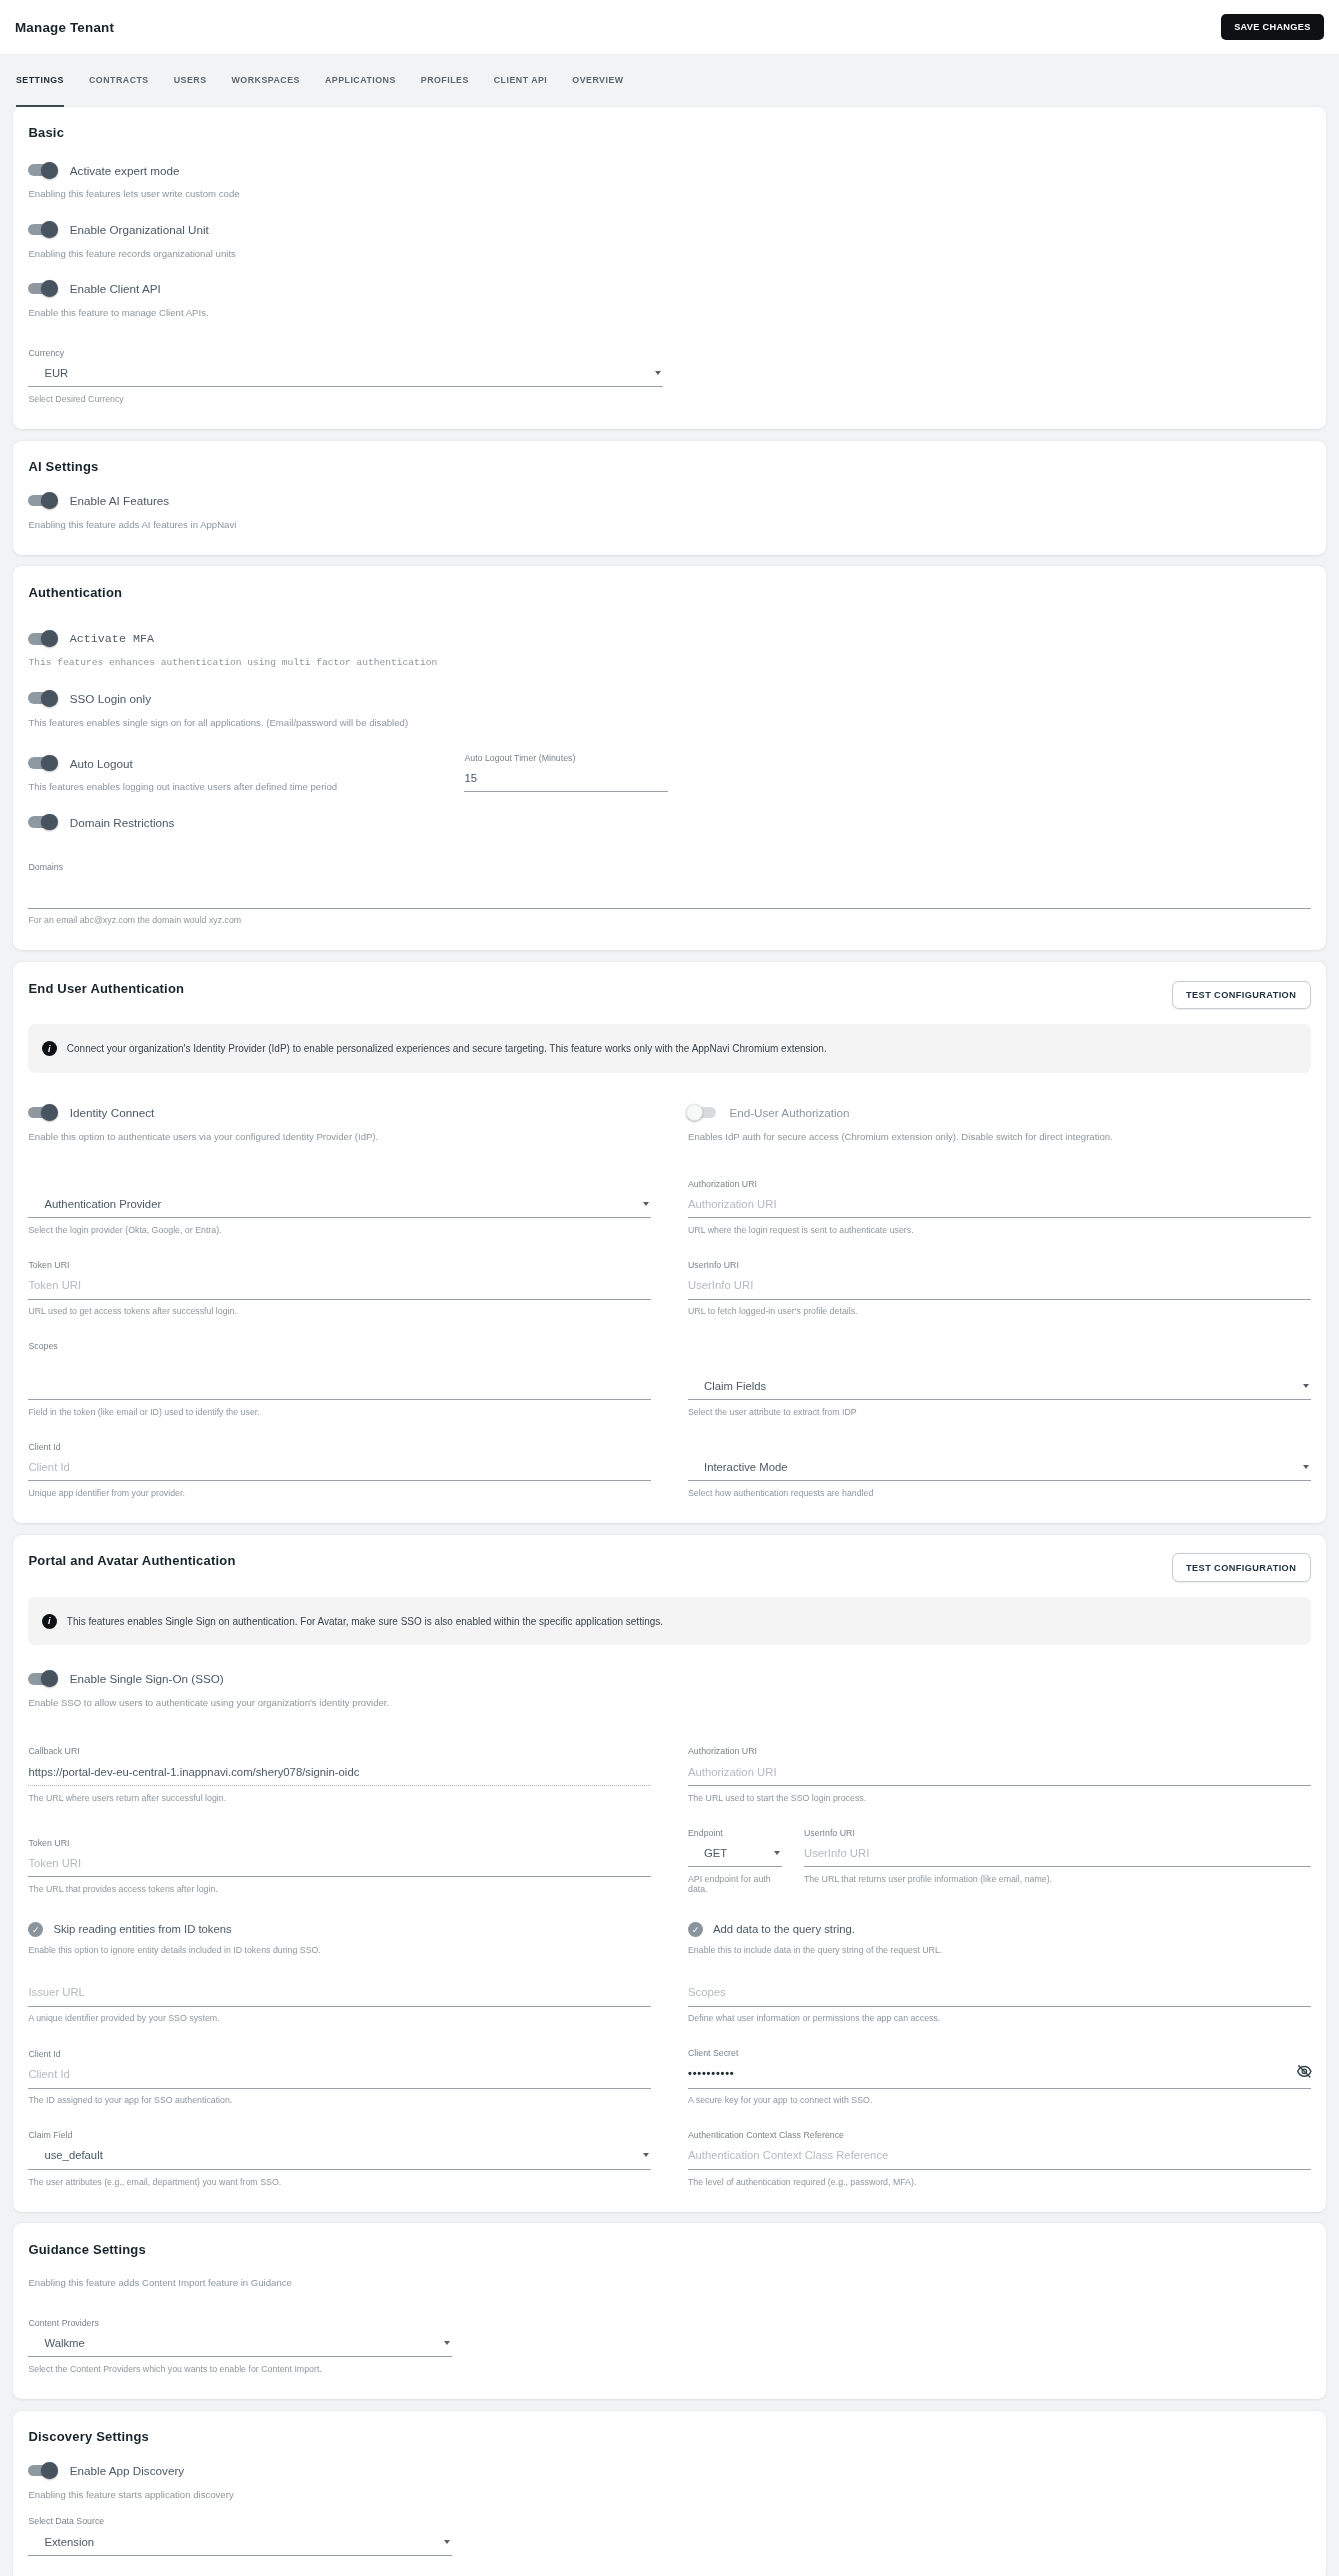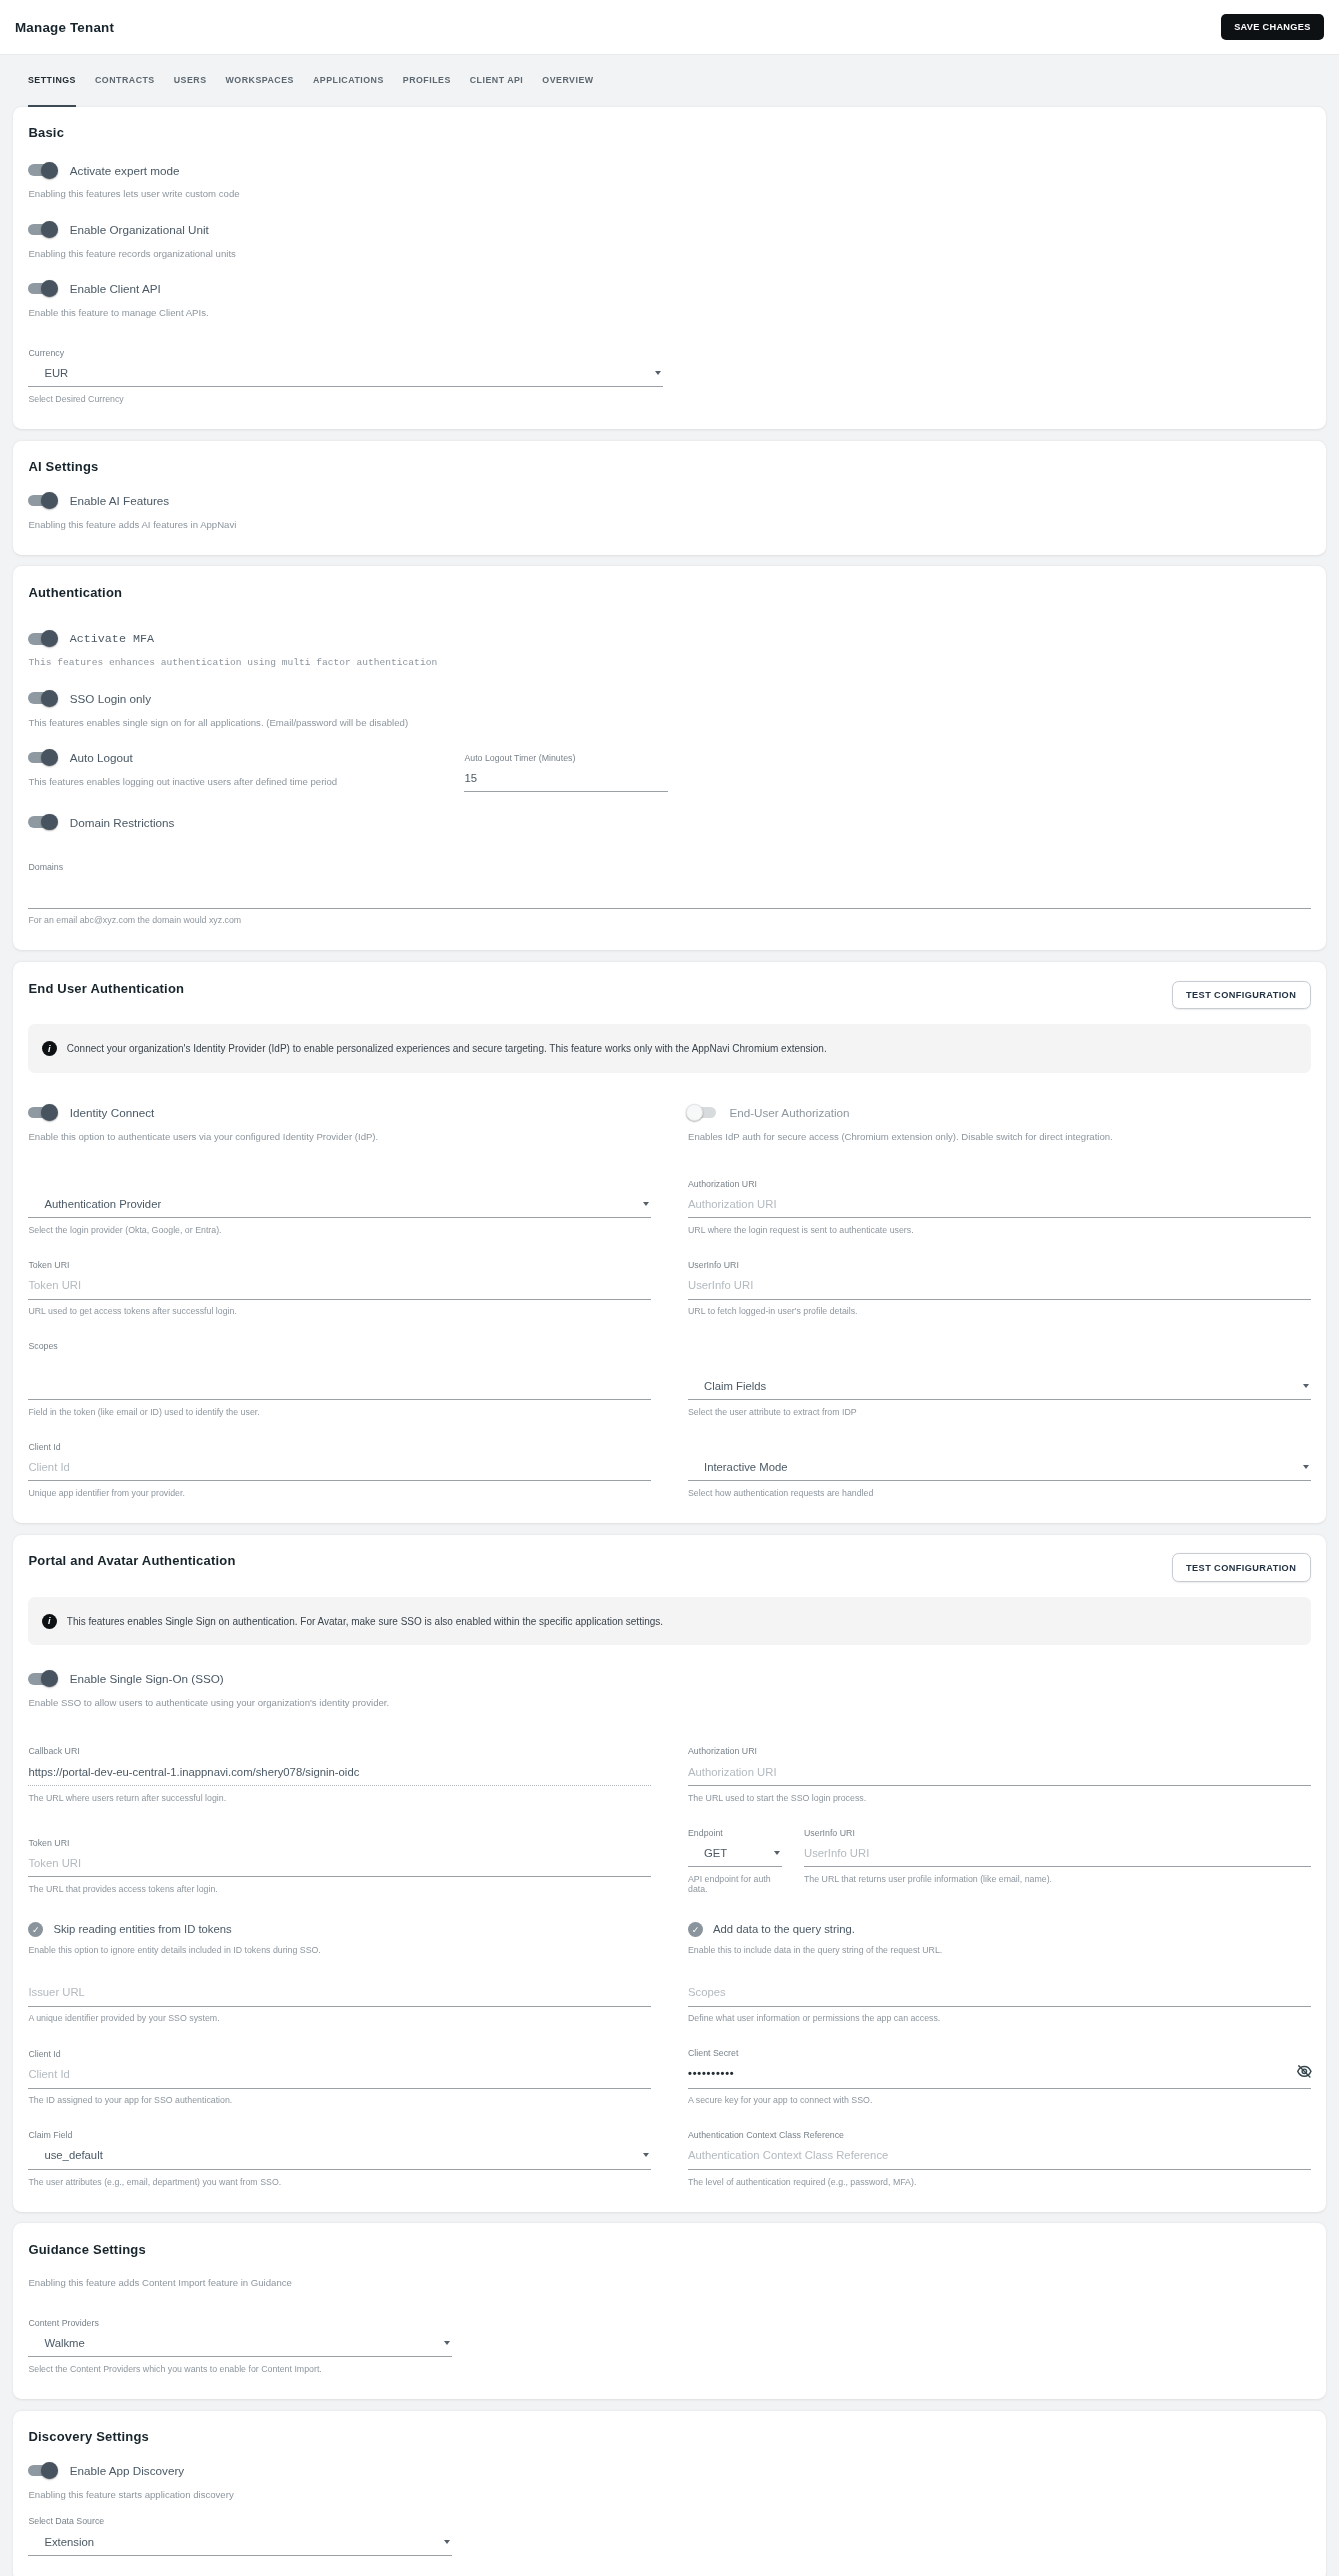--- a/index.html
+++ b/index.html
@@ -10,21 +10,21 @@
     height:2576px; overflow:hidden; position:relative;
   }
   
   .appbar { background:#fff; height:55px; display:flex; align-items:center;
     justify-content:space-between; padding:0 15px; border-bottom:0.8px solid #e8eaec; }
   .appbar h1 { font-size:13.4px; font-weight:bold; color:#17242b; letter-spacing:0.2px; }
   .save-btn { background:#0d1114; color:#fff; border:none; border-radius:5px;
     font-family:inherit; font-size:9.2px; font-weight:bold; letter-spacing:0.3px;
     padding:8.4px 13.4px; cursor:pointer; }
   
-  .tabs { display:flex; gap:19px; padding:20px 15px 0 28px; height:52px; }
+  .tabs { display:flex; gap:25px; padding:20px 15px 0 16px; height:52px; }
   .tab { font-size:8.8px; font-weight:bold; letter-spacing:0.5px; color:#5c6770;
     padding-bottom:11.7px; cursor:pointer; white-space:nowrap; }
   .tab.active { color:#222c33; border-bottom:2.5px solid #3e4a53; }
   
   .card { background:#fff; border-radius:8.4px; margin:0 13.4px 11.7px 13.4px;
     padding:18.4px 15px 25px 15px; box-shadow:0 0.8px 2.5px rgba(0,0,0,.09); }
   .card-title { font-size:13px; font-weight:bold; color:#17242b; letter-spacing:0.2px; }
   .card-head { display:flex; align-items:flex-start; justify-content:space-between; }
   .test-btn { background:#fff; border:0.8px solid #c6ccd1; border-radius:6.7px;
     font-family:inherit; font-size:9.2px; font-weight:bold; letter-spacing:0.4px;
@@ -64,21 +64,21 @@
   .half { width:49.5%; }
   .third { width:33%; }
   
   .cbblock { margin-top:28px; }
   .cbrow { display:flex; align-items:center; gap:10px; cursor:pointer; }
   .ccheck { width:15px; height:15px; border-radius:50%; background:#8a949c; color:#fff;
     font-size:9.2px; display:inline-flex; align-items:center; justify-content:center; flex:none; }
   .cblabel { font-size:11.3px; color:#4a5965; }
   .cbhint { margin-top:8.4px; font-size:8.8px; color:#8d969e; }
   
-  .auto-logout-row { display:flex; align-items:flex-start; gap:0; }
+  .auto-logout-row { display:flex; align-items:flex-end; gap:0; }
   .auto-logout-row .left { width:436px; flex:none; }
   .auto-logout-row .timer { width:204px; margin-top:1.7px; }
   .secret-wrap { position:relative; }
   .secret-val { border-bottom:0.8px solid #9aa0a6; padding:5.8px 22px 7.5px 0;
     font-size:11px; font-weight:bold; color:#222c33; letter-spacing:0.8px; min-height:27px; }
   .eye { position:absolute; right:-1.7px; top:1.7px; cursor:pointer; }
   .ep-row { display:flex; gap:22px; }
   .ep-row .ep { width:94px; flex:none; }
   .ep-row .ui { flex:1; }
 </style>

